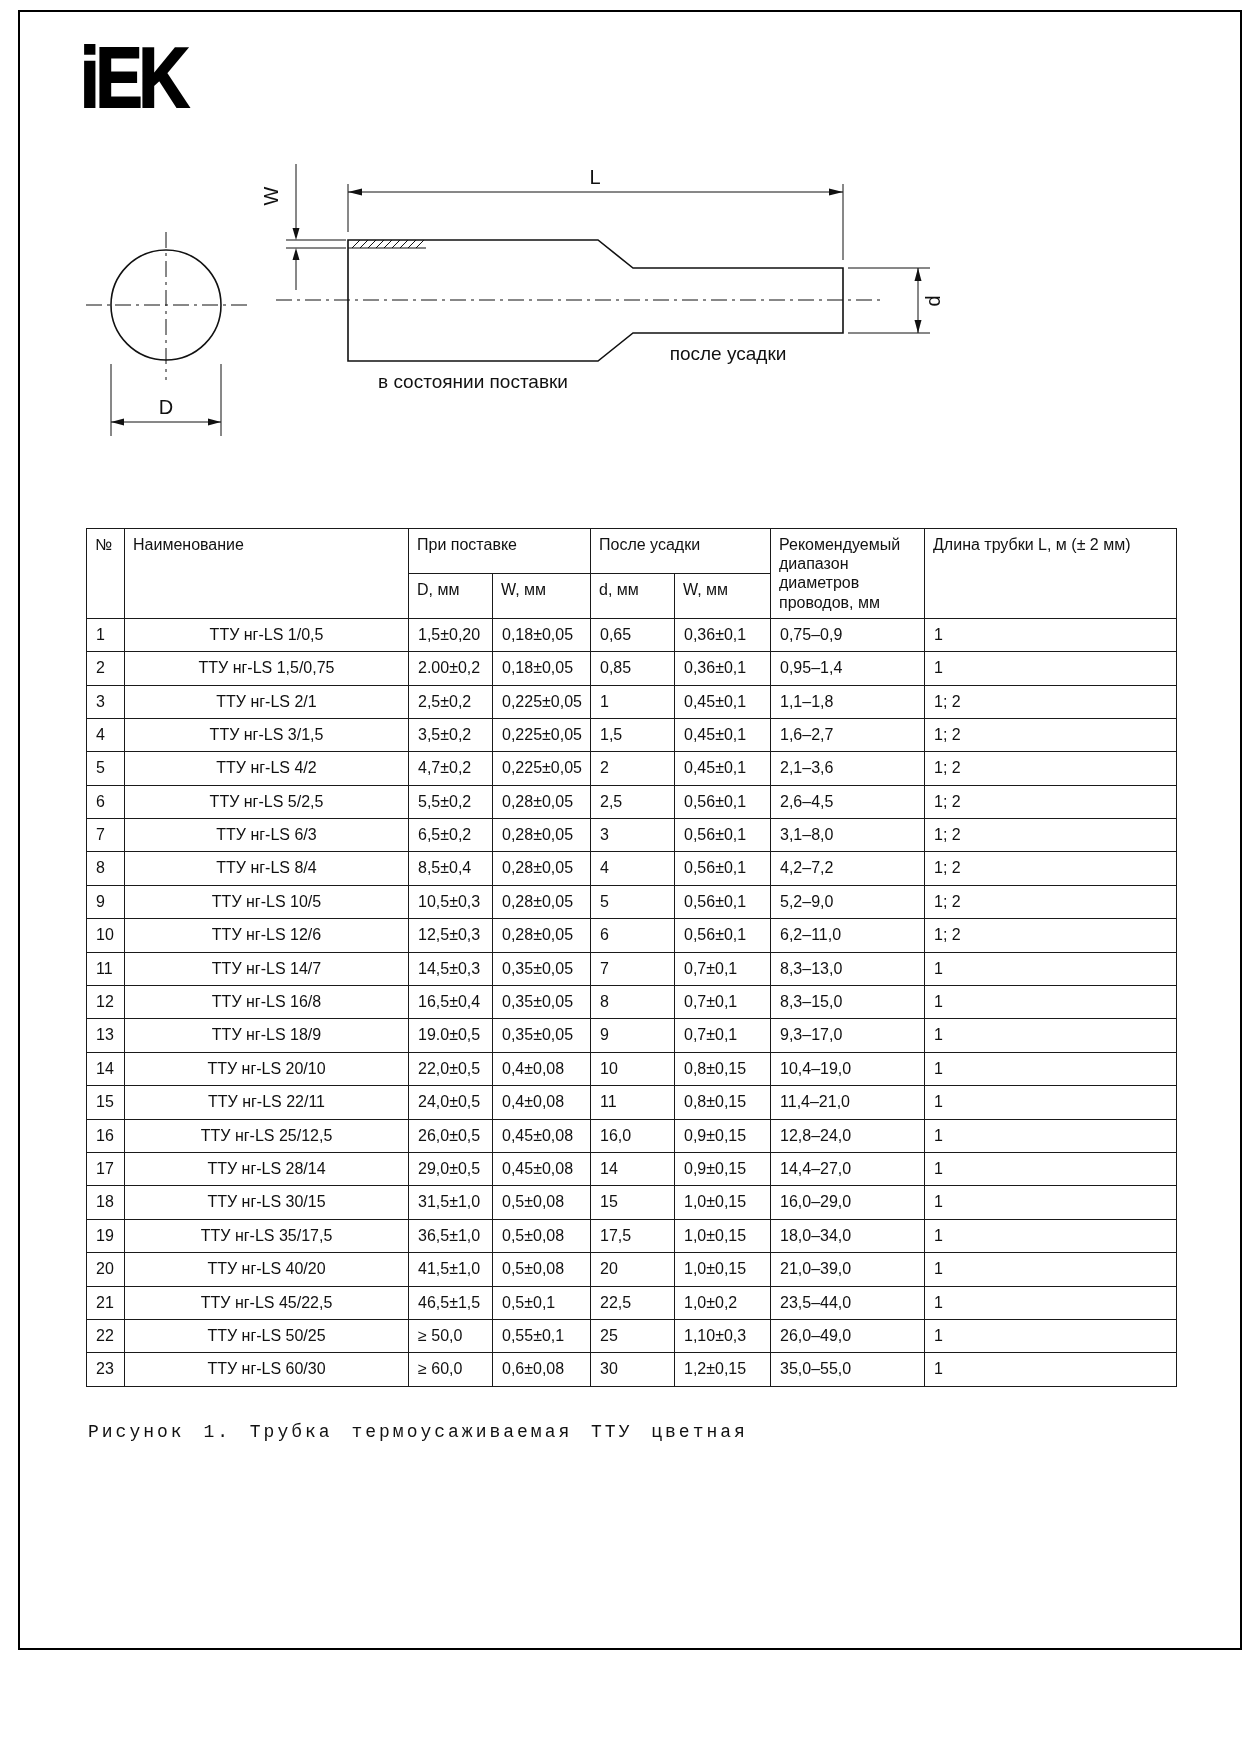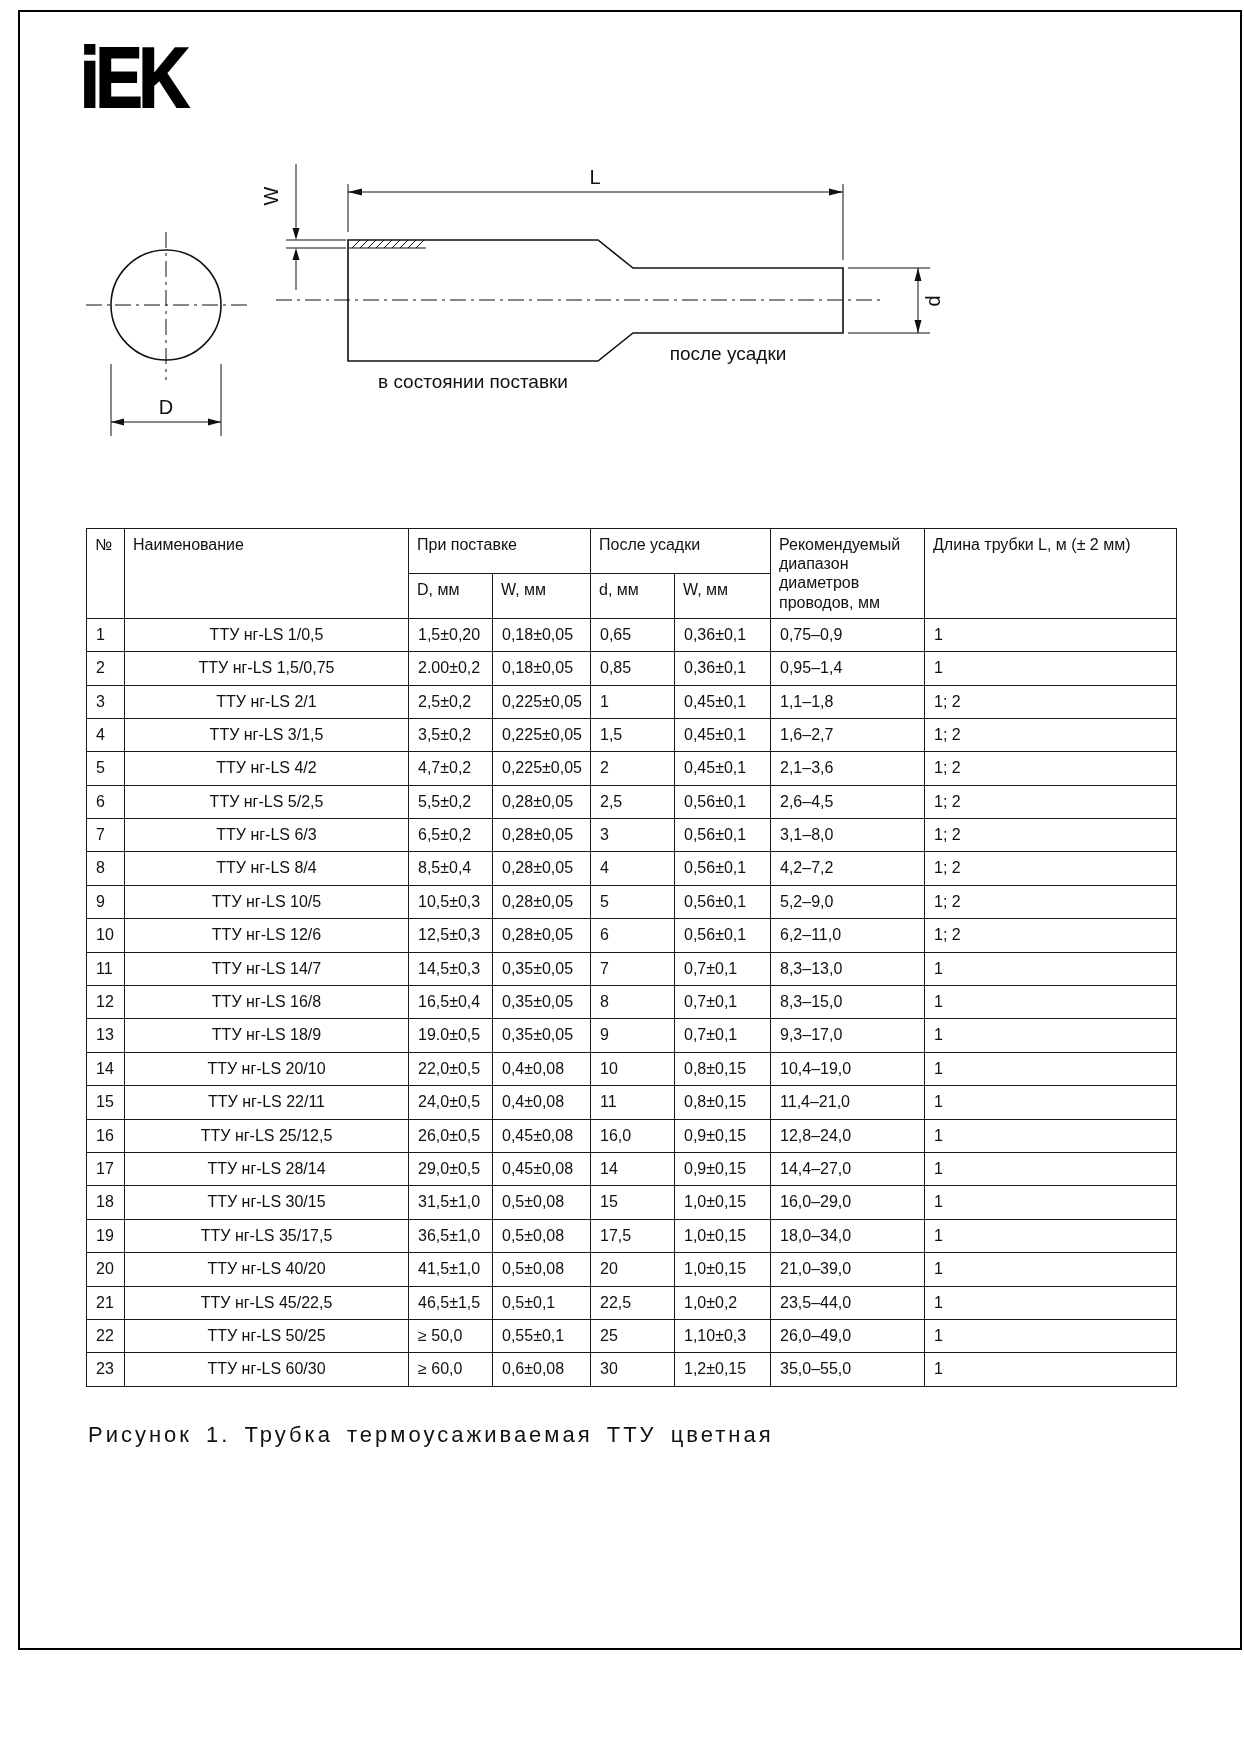--- a/index.html
+++ b/index.html
@@ -30,21 +30,21 @@
     padding:6px 8px; line-height:1.2;
   }
   table.spec td {
     padding:7px 9px; vertical-align:middle; line-height:1.15;
     white-space:nowrap; overflow:hidden;
   }
   table.spec td:nth-child(2) { white-space:normal;text-align:center; }
 
   .caption {
     position:absolute; left:80px; top:1422px;
-    font-size:22px; letter-spacing:3px; word-spacing:5px; color:#111;
+    font-size:18px; letter-spacing:3px; word-spacing:5px; color:#111;font-family:Liberation Mono, monospace;
   }
 
   svg text { font-family:"Liberation Sans", sans-serif; }
 </style>
 </head>
 <body>
 
 <div class="page">
   <div class="frame"></div>
 

